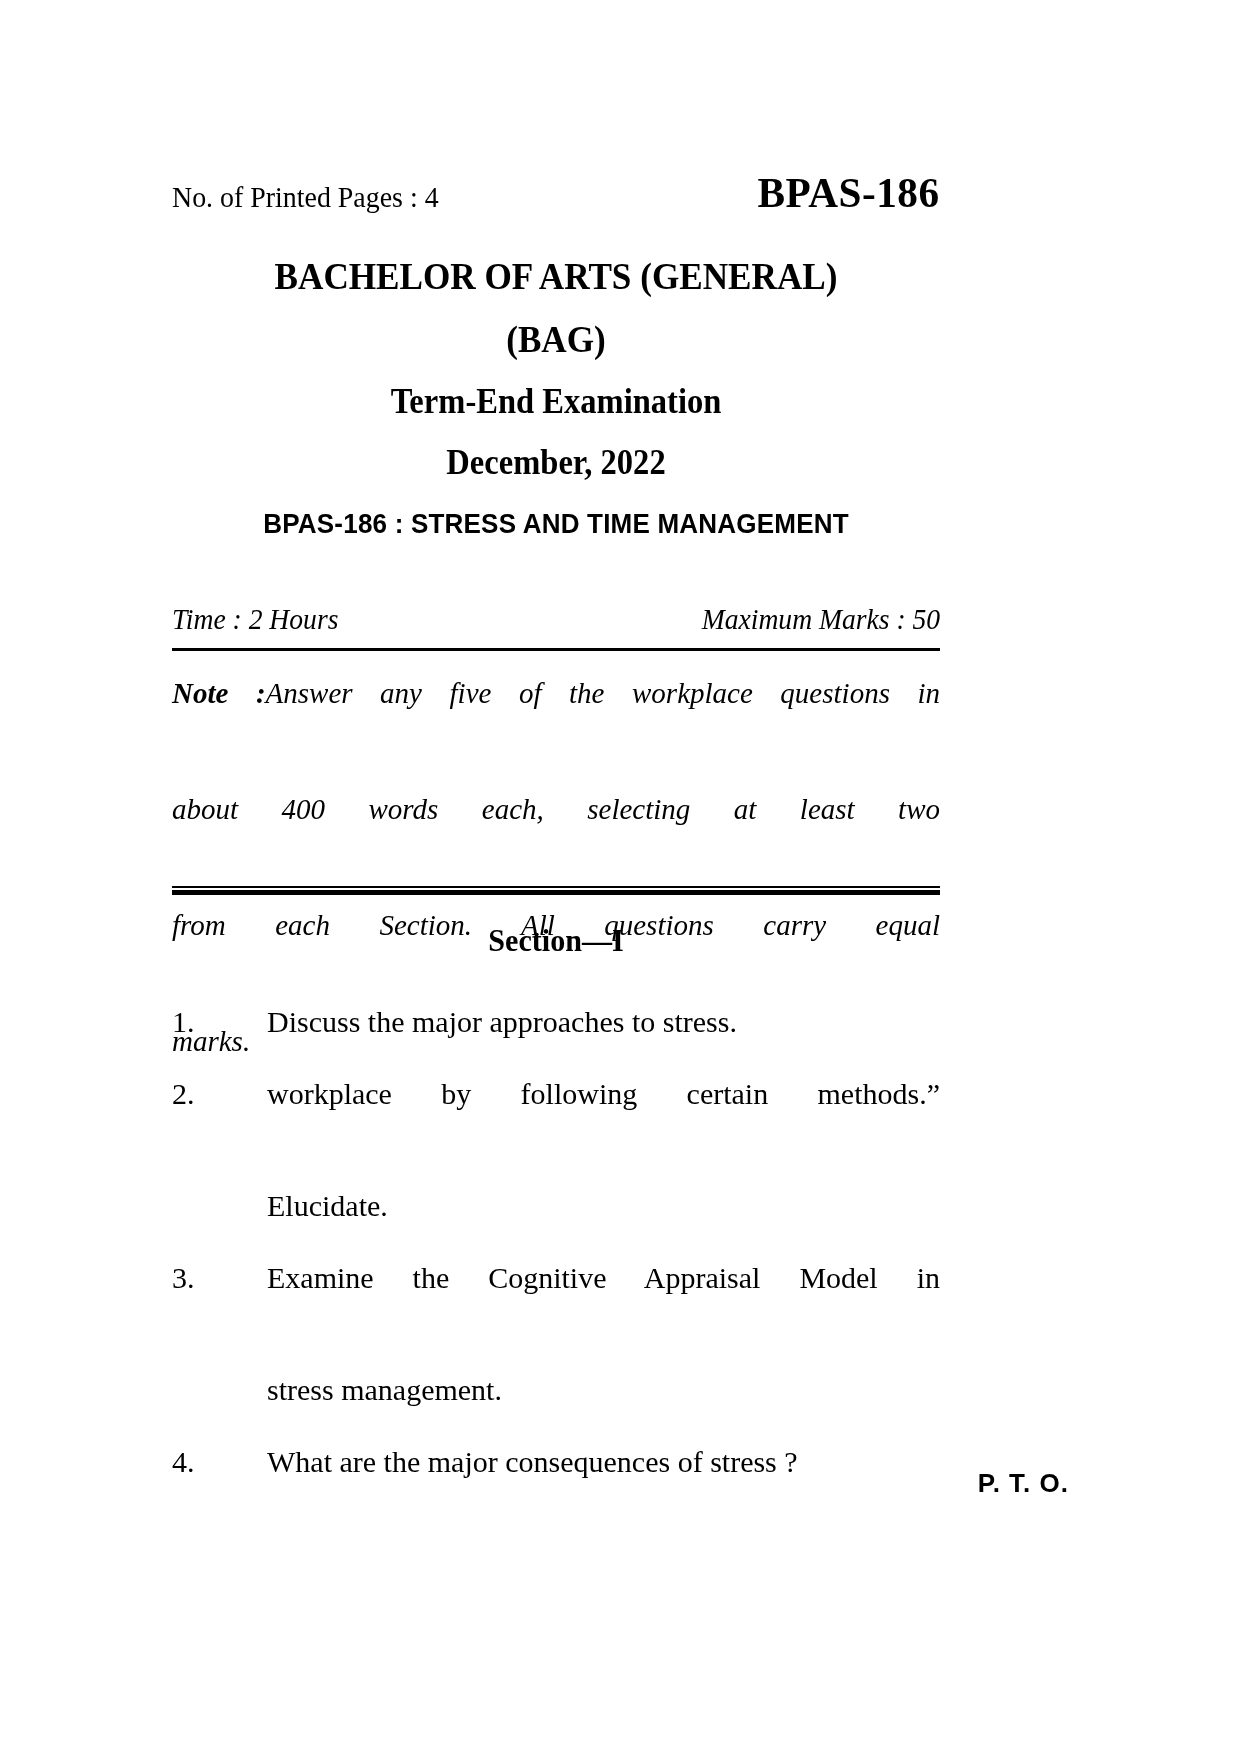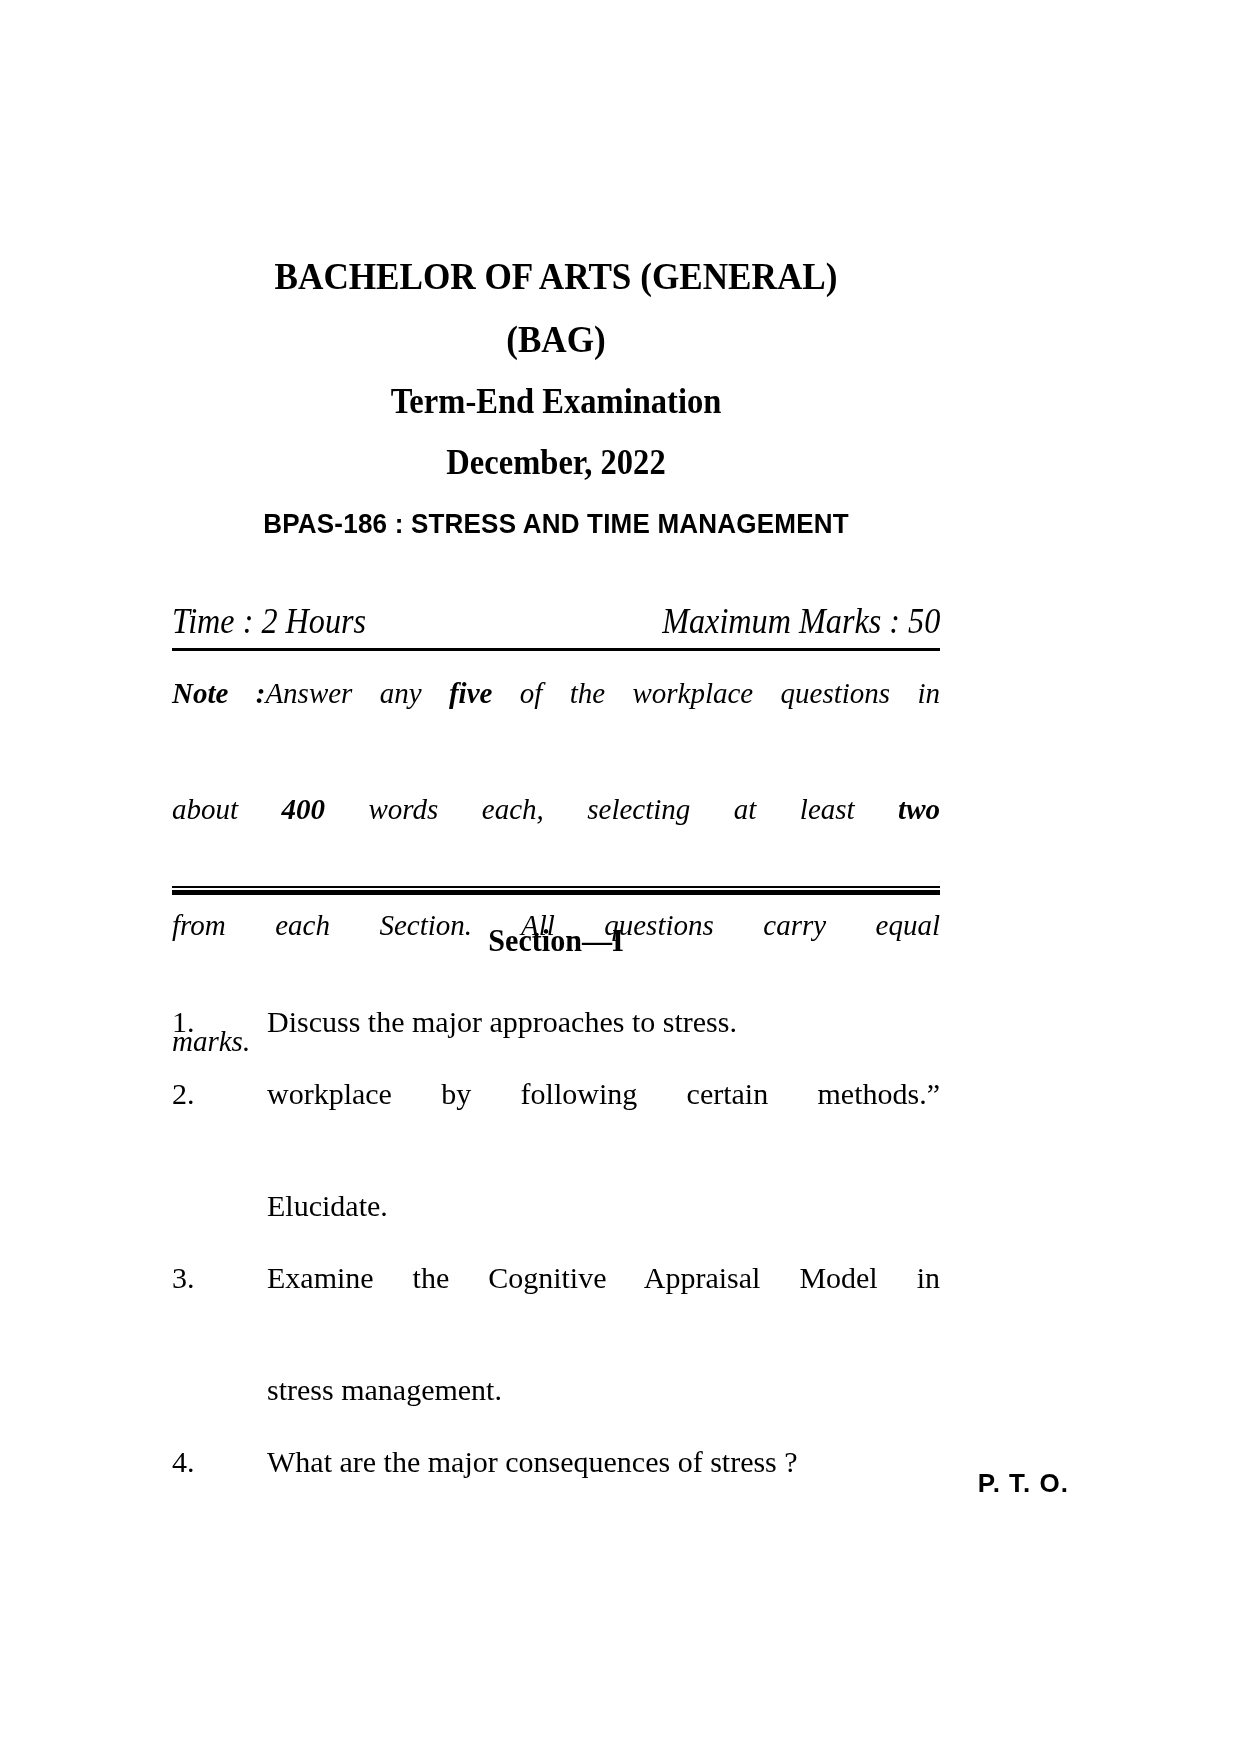--- a/index.html
+++ b/index.html
@@ -100,21 +100,21 @@
   
   .timerow {
     position: absolute;
     left: 172px;
     top: 602px;
     width: 768px;
     display: flex;
     justify-content: space-between;
     align-items: baseline;
     font-style: italic;
-    font-size: 35px;
+    font-size: 30px;
   }
   .time-left { transform: scaleX(0.92); transform-origin: left center; white-space: nowrap; }
   .time-right { transform: scaleX(0.92); transform-origin: right center; white-space: nowrap; }
 
   .rule-single {
     position: absolute;
     left: 172px;
     top: 648px;
     width: 768px;
     height: 3px;
@@ -134,21 +134,21 @@
   .note-body {
     text-align: justify;
     text-justify: inter-word;
     padding-left: 106px;
     text-indent: -106px;
   }
   .note-body .lbl {
     font-weight: bold;
     font-style: italic;
   }
-  .note-body b { font-weight: bold; font-style: italic; margin-top: 32px; }
+  .note-body b { font-weight: normal; font-style: italic; margin-top: 32px; }
   .note-line { display: block; }
   .note-just {
     display: block;
     text-align: justify;
   }
   .note-just::after {
     content: "";
     display: inline-block;
     width: 100%;
   }
@@ -221,20 +221,24 @@
     font-size: 26px;
     font-weight: bold;
     letter-spacing: 1px;
   }
 </style>
 </head>
 <body>
 
 <div class="page">
 
+  <div class="topline">
+    <div class="printed-pages">No. of Printed Pages : 4</div>
+    <div class="course-code">BPAS-186</div>
+  </div>
 
   <div class="titleblock">
     <div class="t-prog">BACHELOR OF ARTS (GENERAL)</div>
     <div class="t-abbr">(BAG)</div>
     <div class="t-term">Term-End Examination</div>
     <div class="t-date">December, 2022</div>
     <div class="t-subject">BPAS-186 : STRESS AND TIME MANAGEMENT</div>
   </div>
 
   <div class="timerow">

